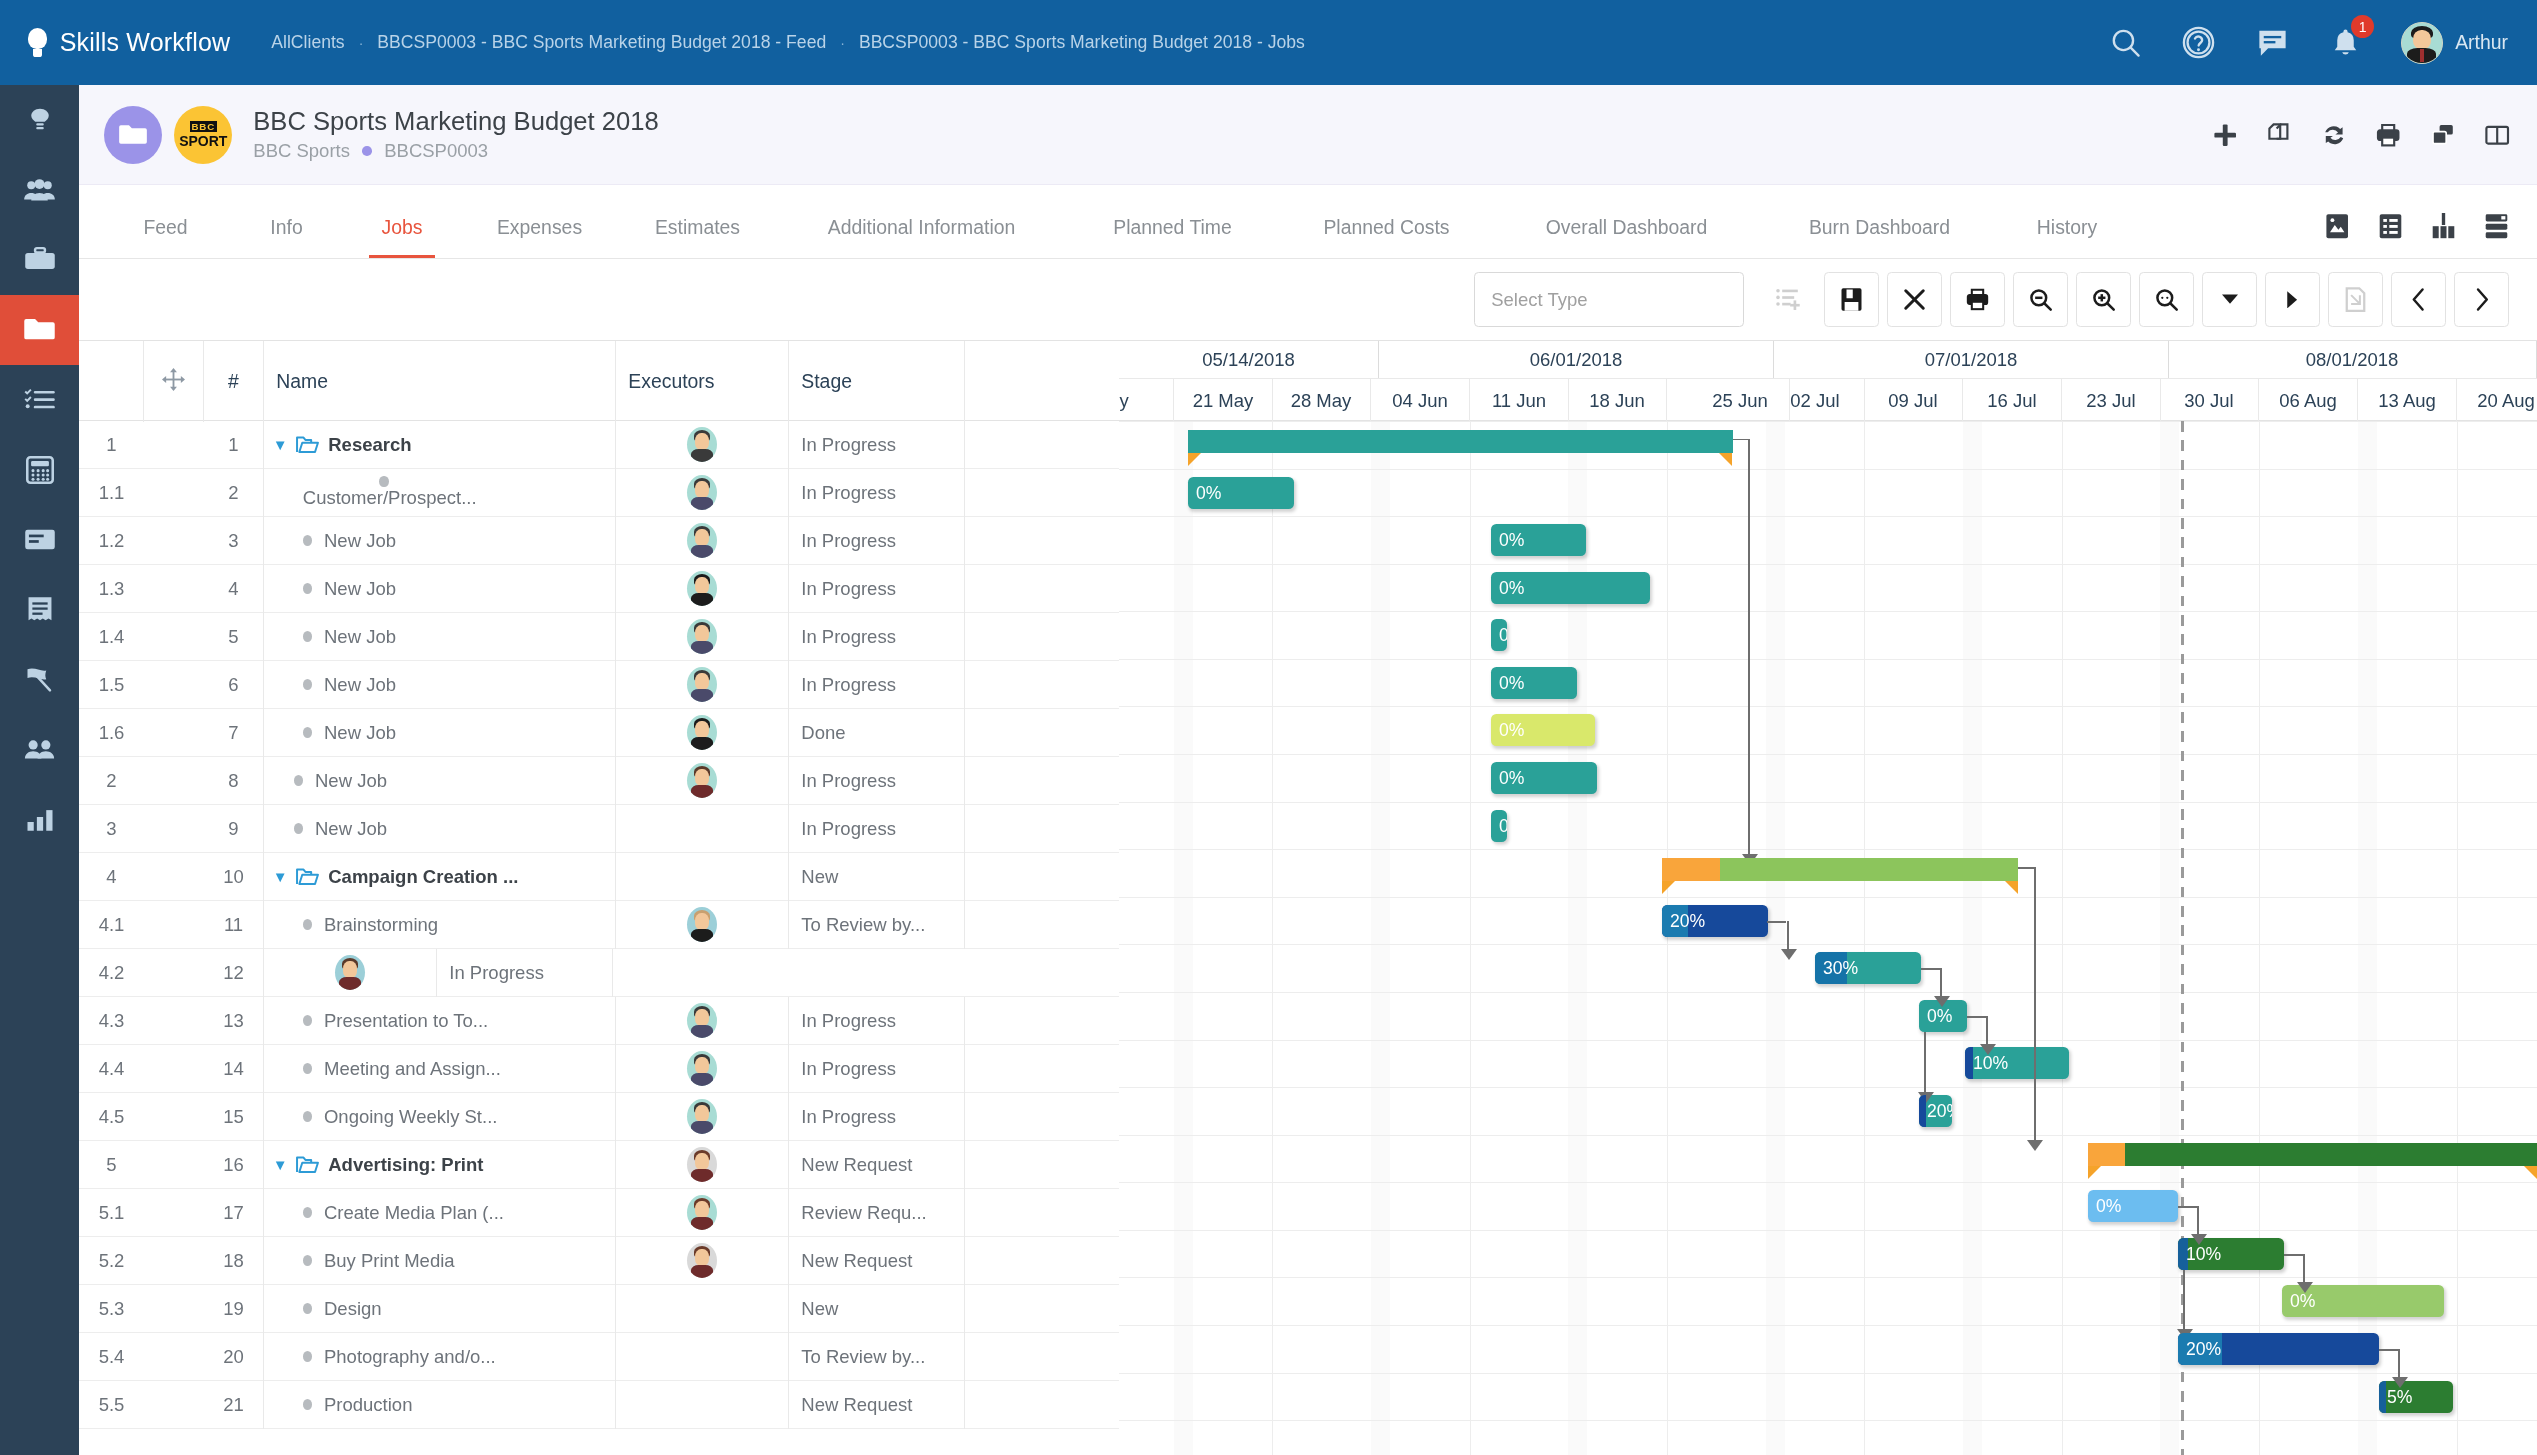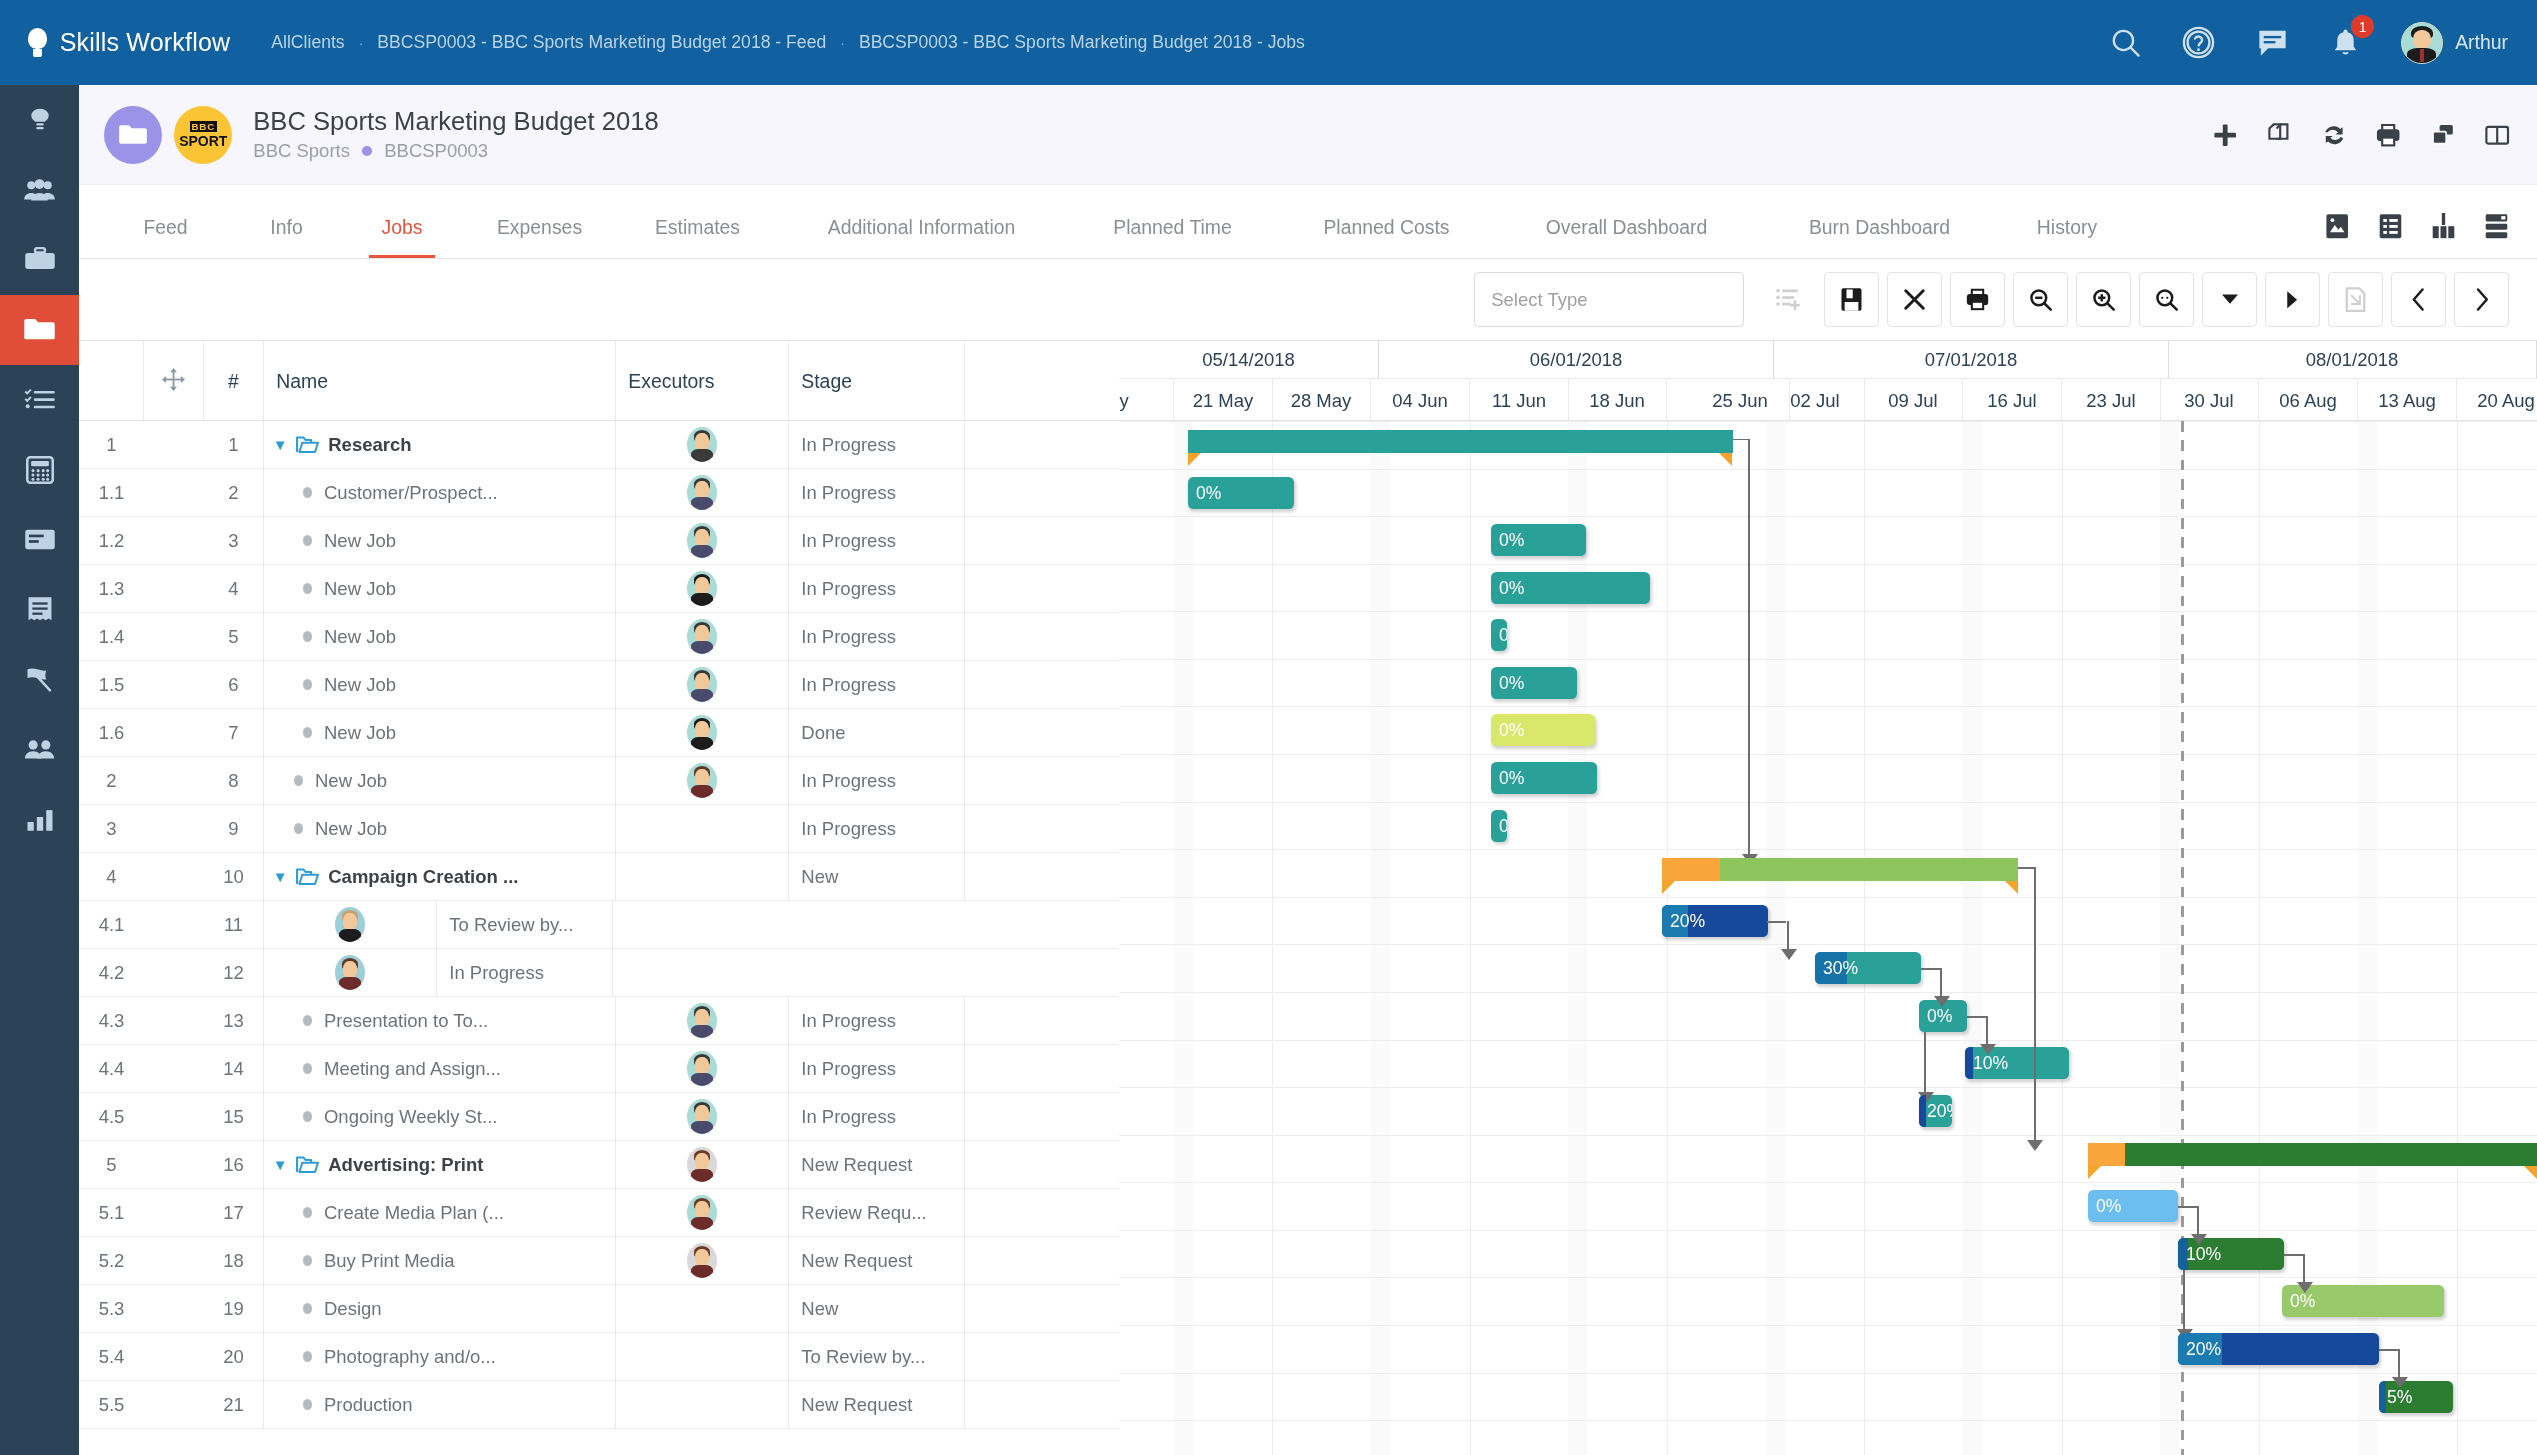--- a/index.html
+++ b/index.html
@@ -624,21 +624,21 @@
               <div class="body" style="background:#3a3a3a"></div>
             </div>
           </div>
           <div class="cell c-f">In Progress</div>
         </div>
         <div class="row">
           <div class="cell c-a">1.1</div>
           <div class="cell c-b"></div>
           <div class="cell c-c">2</div>
           <div class="cell c-d">
-            <div class="name-inner" style="padding-left: 30px;">
+            <div class="name-inner" style="padding-left: 30px; flex-direction: column;">
               <span class="bulletdot"></span>
               <span class="nm">Customer/Prospect...</span>
             </div>
           </div>
           <div class="cell c-e">
             <div class="av av-cell" style="background: rgb(168, 220, 212);">
               <div class="hair" style="background:#3a3a3a"></div>
               <div class="face"></div>
               <div class="body" style="background:#4a4a6a"></div>
             </div>
@@ -788,20 +788,26 @@
               <span class="nm group">Campaign Creation ...</span>
             </div>
           </div>
           <div class="cell c-e"></div>
           <div class="cell c-f">New</div>
         </div>
         <div class="row">
           <div class="cell c-a">4.1</div>
           <div class="cell c-b"></div>
           <div class="cell c-c">11</div>
+          <div class="cell c-d">
+            <div class="name-inner" style="padding-left: 30px;">
+              <span class="bulletdot"></span>
+              <span class="nm">Brainstorming</span>
+            </div>
+          </div>
           <div class="cell c-e">
             <div class="av av-cell" style="background: rgb(156, 207, 216);">
               <div class="hair" style="background:#c8a070"></div>
               <div class="face"></div>
               <div class="body" style="background:#1c1c1c"></div>
             </div>
           </div>
           <div class="cell c-f">To Review by...</div>
         </div>
         <div class="row">

